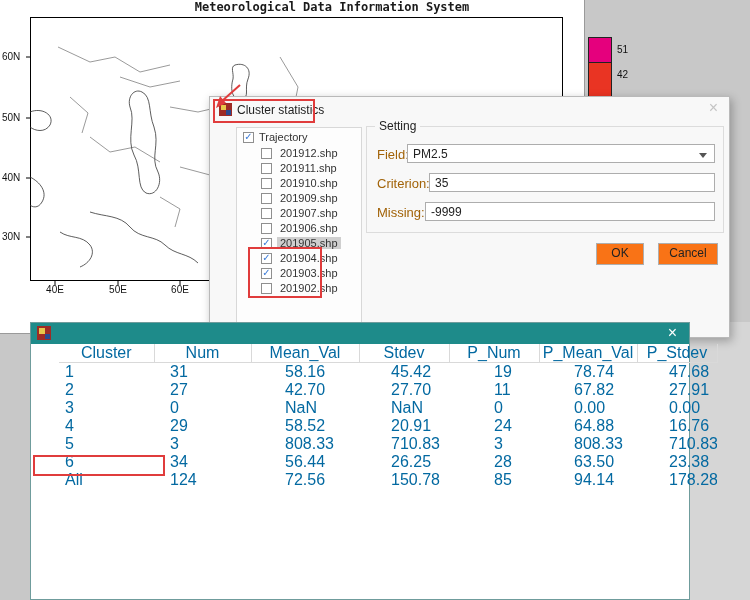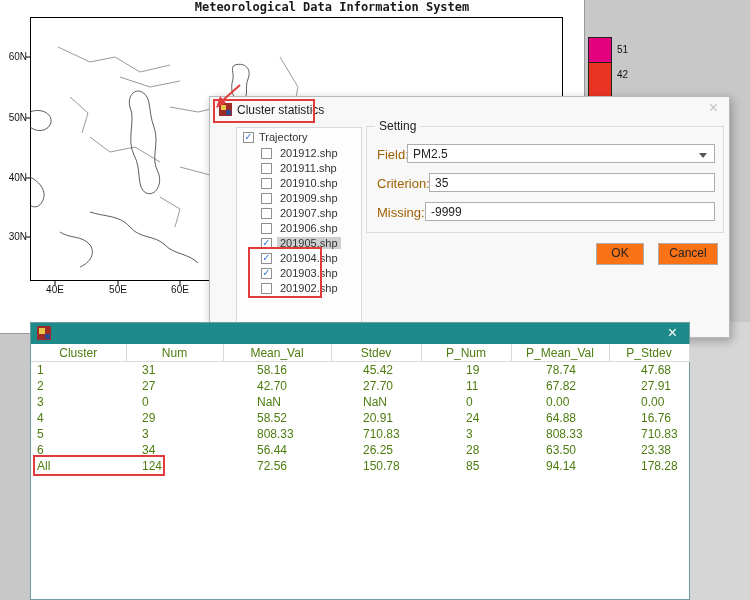--- a/index.html
+++ b/index.html
@@ -6,21 +6,21 @@
   #desktop{position:relative;width:750px;height:600px;background:#c8c8c8;overflow:hidden;
            font-family:"Liberation Sans",sans-serif;color:#222;}
 
   
   .map-window{position:absolute;left:0;top:0;width:584px;height:333px;background:#ffffff;
               border-right:1px solid #9a9a9a;border-bottom:1px solid #9a9a9a;z-index:10;}
   .map-title{position:absolute;left:30px;top:0;width:604px;text-align:center;
              font-family:"DejaVu Sans Mono",monospace;font-weight:bold;font-size:12px;color:#1a1a1a;}
   .map-plot{position:absolute;left:30px;top:17px;overflow:visible;}
   .tick-label{position:absolute;font-size:10px;color:#111;}
-  .ylab{width:25px;text-align:right;}
+  .ylab{width:25px;text-align:left;}
   .xlab{width:28px;text-align:center;}
 
   
   .colorbar{position:absolute;left:588px;top:37px;z-index:11;}
   .cb-block{width:22px;border:1px solid #222;border-bottom:none;}
   .cb-block.last{border-bottom:1px solid #222;}
   .cb-label{position:absolute;left:29px;font-size:10px;color:#111;}
 
   
   .dialog{position:absolute;left:209px;top:96px;width:519px;height:240px;background:#f8f8f8;
@@ -59,21 +59,21 @@
 
   
   .br-patch{position:absolute;left:690px;top:322px;width:60px;height:278px;background:#d6d6d6;z-index:5;}
 
   
   .table-window{position:absolute;left:30px;top:322px;width:660px;height:278px;background:#fff;
                 border:1px solid #6f9c9c;box-sizing:border-box;z-index:30;}
   .table-titlebar{position:relative;height:21px;background:#1e8b8a;}
   .tw-icon{position:absolute;left:6px;top:3px;width:14px;height:14px;}
   .tw-close{position:absolute;right:12px;top:1px;color:#fff;font-size:16px;line-height:18px;cursor:default;}
-  .stats-table{border-collapse:collapse;table-layout:fixed;width:658px;font-size:12px;color:#4d7c0f;margin-top:0;}
+  .stats-table{border-collapse:collapse;table-layout:fixed;width:658px;font-size:16px;color:#0369a1;margin-top:0;margin-left:28px;}
   .stats-table th{font-weight:normal;text-align:center;height:17px;padding:0;
                   border-right:1px solid #d9d9d9;border-bottom:1px solid #d9d9d9;overflow:hidden;white-space:nowrap;}
   .stats-table td{height:16px;padding:0;text-align:left;overflow:hidden;white-space:nowrap;}
   .stats-table td:nth-child(1){padding-left:6px;}
   .stats-table td:nth-child(2){padding-left:16px;}
   .stats-table td:nth-child(3){padding-left:34px;}
   .stats-table td:nth-child(4){padding-left:32px;}
   .stats-table td:nth-child(5){padding-left:45px;}
   .stats-table td:nth-child(6){padding-left:35px;}
   .stats-table td:nth-child(7){padding-left:32px;}

